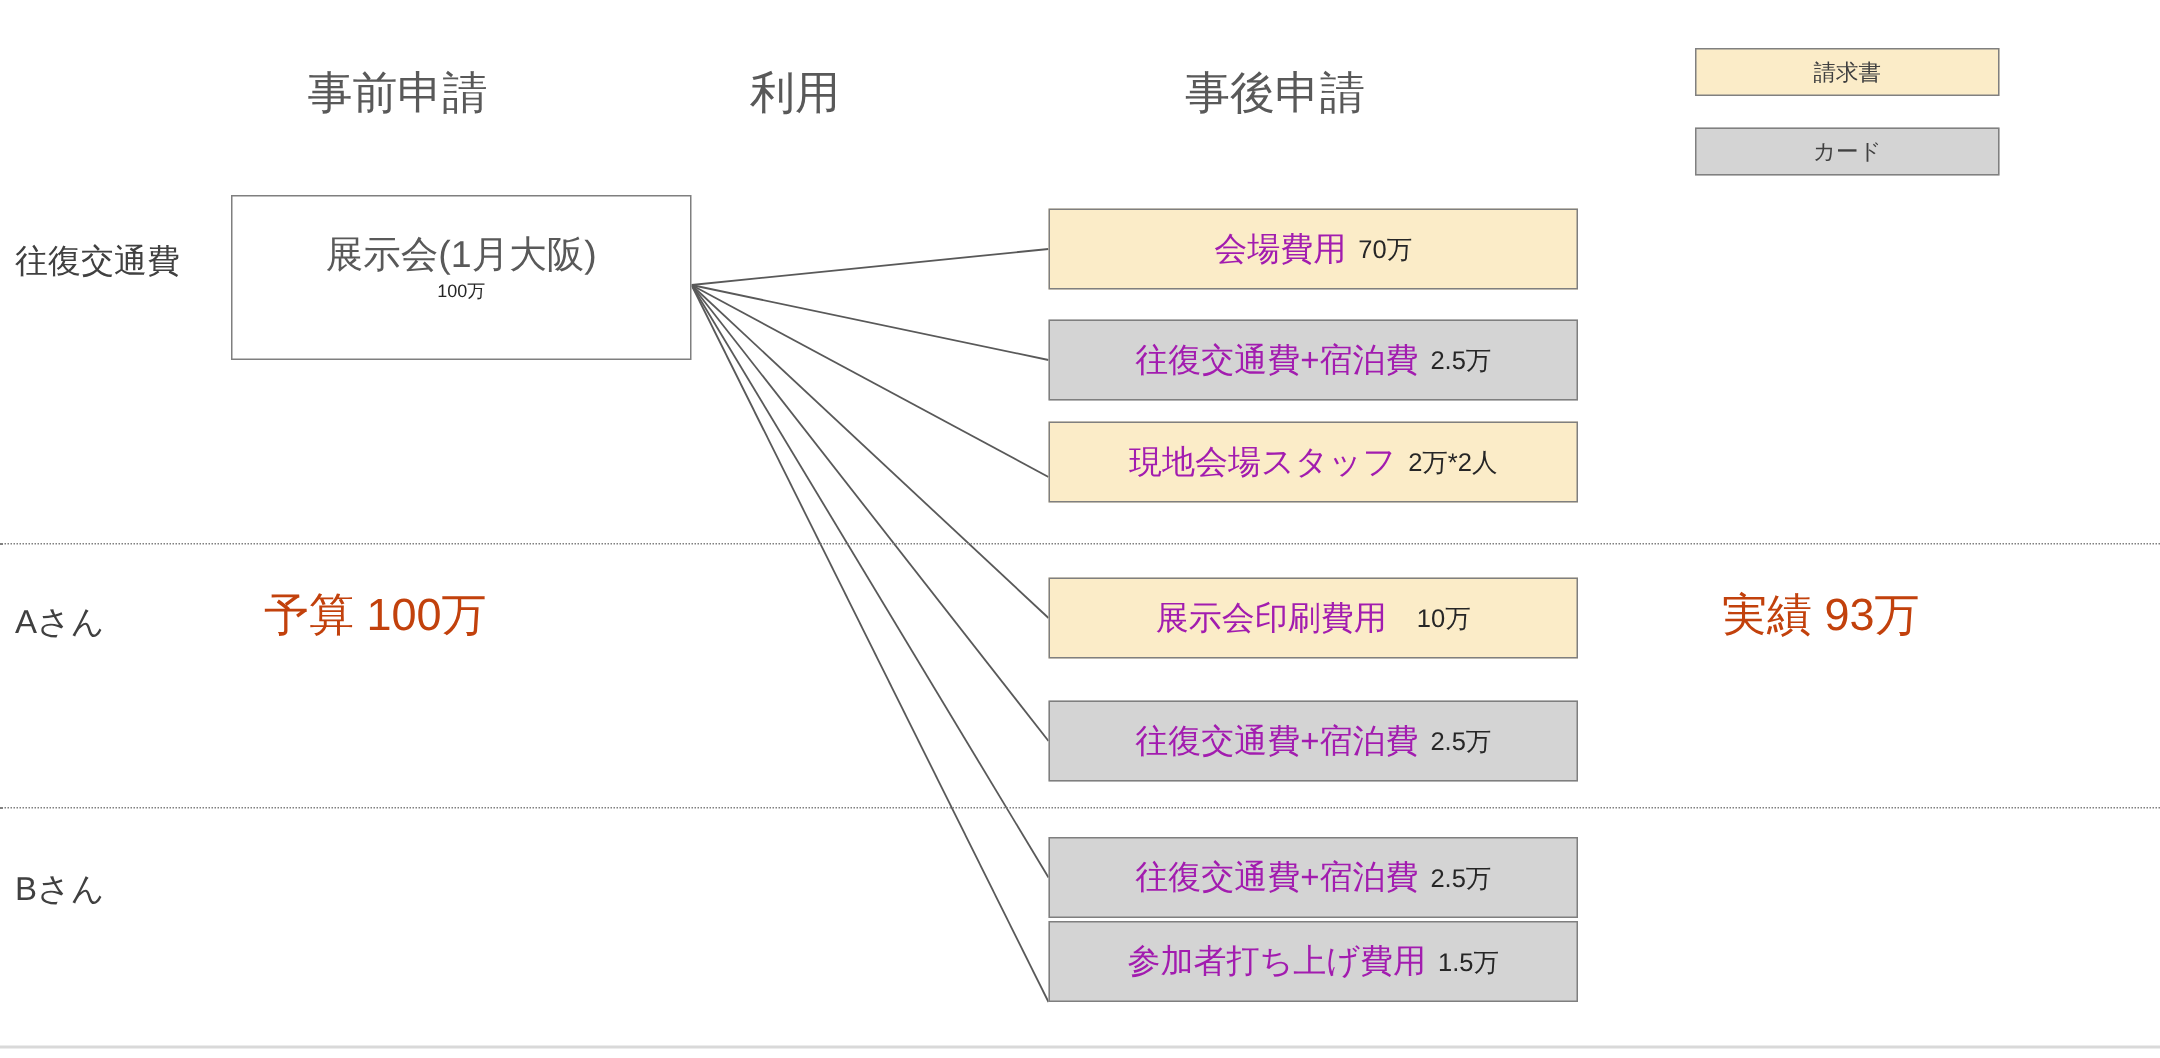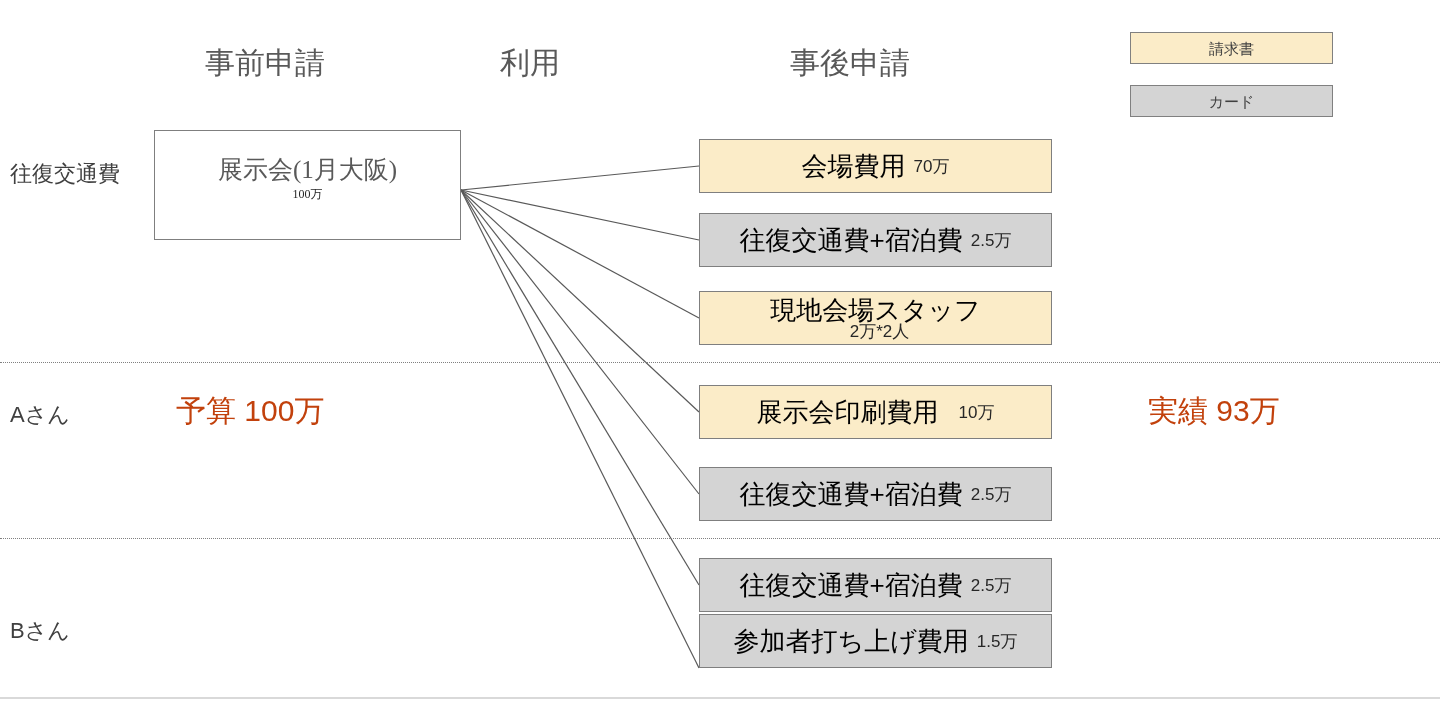--- a/index.html
+++ b/index.html
@@ -53,38 +53,37 @@
   .row-label {
     position: absolute;
     left: 10px;
     font-size: 22px;
     color: #404040;
     white-space: nowrap;
     line-height: 1;
   }
   #row-label-0 { top: 163px; }
   #row-label-1 { top: 404px; }
-  #row-label-2 { top: 620px; }
+  #row-label-2 { top: 582px; }
 
   
   #source-box {
     position: absolute;
     left: 154px;
     top: 130px;
     width: 307px;
     height: 110px;
     box-sizing: border-box;
     border: 1px solid #7f7f7f;
     background: #ffffff;
     display: flex;
     flex-direction: column;
     align-items: center;
     justify-content: flex-start;
     padding-top: 25px;
-    font-family: Liberation Serif, serif;
   }
   #source-title {
     font-size: 25px;
     color: #595959;
     line-height: 1.15;
     white-space: nowrap;
   }
   #source-amount {
     font-size: 12px;
     color: #262626;
@@ -102,22 +101,22 @@
     box-sizing: border-box;
     border: 1px solid #7f7f7f;
     display: flex;
     align-items: center;
     justify-content: center;
     white-space: nowrap;
   }
   .expense-box.invoice { background: #fbecc8; }
   .expense-box.card    { background: #d4d4d4; }
   .expense-label {
-    font-size: 26px;
-    color: #000000;
+    font-size: 22px;
+    color: #a21caf;
     line-height: 1;
   }
   .expense-amount {
     font-size: 17px;
     color: #262626;
     line-height: 1;
     margin-left: 8px;
   }
 
   
@@ -199,21 +198,21 @@
 
   <div id="expense-layer">
       <div class="expense-box invoice" style="top: 139px;">
         <span class="expense-label">会場費用</span>
         <span class="expense-amount">70万</span>
       </div>
       <div class="expense-box card" style="top: 213px;">
         <span class="expense-label">往復交通費+宿泊費</span>
         <span class="expense-amount">2.5万</span>
       </div>
-      <div class="expense-box invoice" style="top: 291px; flex-direction: column;">
+      <div class="expense-box invoice" style="top: 281px;">
         <span class="expense-label">現地会場スタッフ</span>
         <span class="expense-amount">2万*2人</span>
       </div>
       <div class="expense-box invoice" style="top: 385px; gap: 12px;">
         <span class="expense-label">展示会印刷費用</span>
         <span class="expense-amount">10万</span>
       </div>
       <div class="expense-box card" style="top: 467px;">
         <span class="expense-label">往復交通費+宿泊費</span>
         <span class="expense-amount">2.5万</span>

